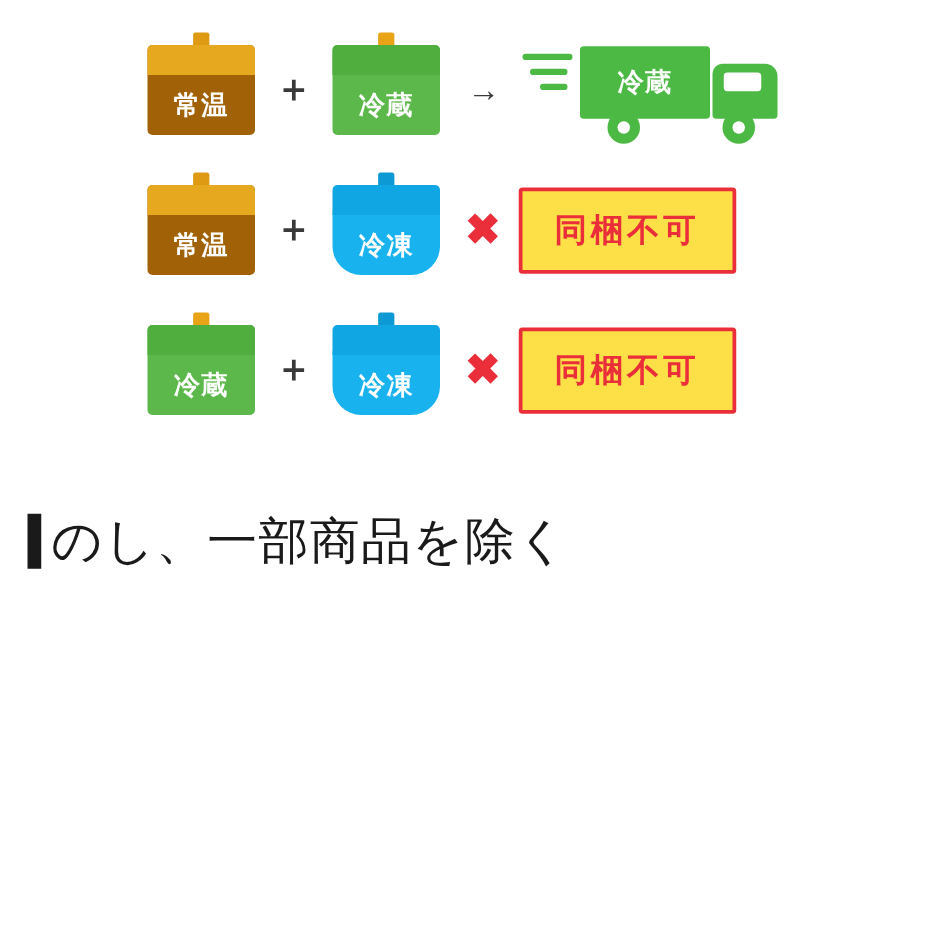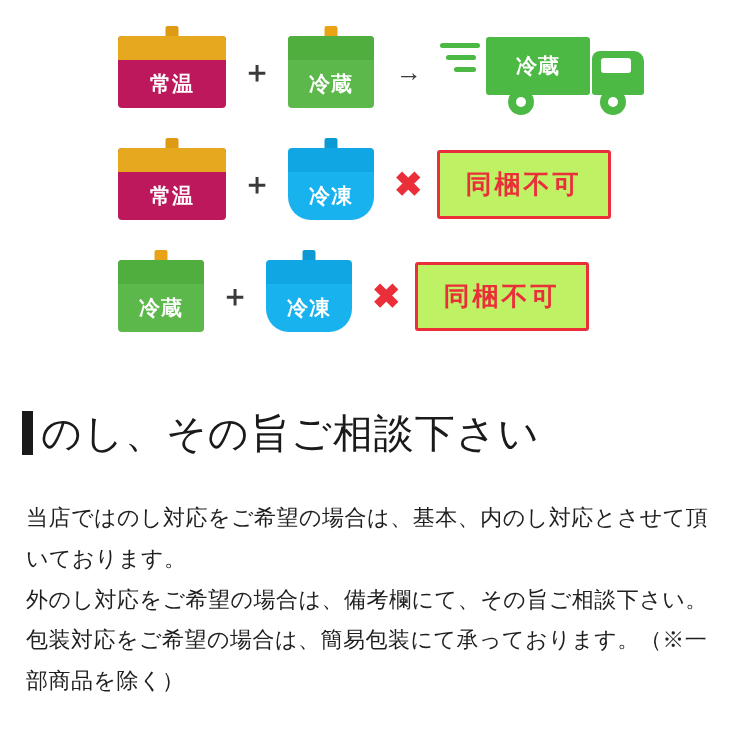--- a/index.html
+++ b/index.html
@@ -66,21 +66,21 @@
     top: 24px;
     display: flex;
     align-items: center;
     justify-content: center;
     font-size: 21px;
     font-weight: bold;
     letter-spacing: 1px;
     color: #ffffff;
   }
   
-  .box.amb { background: #be185d; padding-left: 22px; }
+  .box.amb { background: #a16207; }
   .box.amb .lid { background: #e5a81e; }
   .box.amb .tape { background: #dd9a12; }
   .box.chl { background: #5cb84a; }
   .box.chl .lid { background: #4fae3d; }
   .box.chl .tape { background: #e8a317; }
   .box.frz { background: #18b2ef; border-radius: 23px; }
   .box.frz .lid { background: #0fa6e3; }
   .box.frz .tape { background: #0d9ad4; }
 
   .plus {
@@ -190,21 +190,21 @@
   
   .stamp {
     border: 3px solid #ea2f3a;
     color: #ea2f3a;
     font-size: 26px;
     font-weight: bold;
     letter-spacing: 3px;
     padding: 14px 26px;
     border-radius: 3px;
     flex: 0 0 auto;
-    background: #bef264;
+    background: #fde047;
   }
 
   
   .section-heading {
     display: flex;
     align-items: center;
     margin: 26px 0 8px 22px;
   }
   .section-heading .bar {
     width: 11px;
@@ -296,22 +296,17 @@
         <span class="label">冷凍</span>
       </div>
       <span class="cross">✖</span>
       <div class="stamp">同梱不可</div>
     </div>
 
   </div>
 
   <div class="section-heading">
     <span class="bar"></span>
-    <h2 class="title">のし、その旨ご相談下さい</h2>
+    <h2 class="title">のし、一部商品を除く</h2>
   </div>
 
-  <div class="body-text">
-    <p>当店ではのし対応をご希望の場合は、基本、内のし対応とさせて頂いております。</p>
-    <p>外のし対応をご希望の場合は、備考欄にて、その旨ご相談下さい。</p>
-    <p>包装対応をご希望の場合は、簡易包装にて承っております。（※一部商品を除く）</p>
-  </div>
 
 </div>
 
 </body></html>

